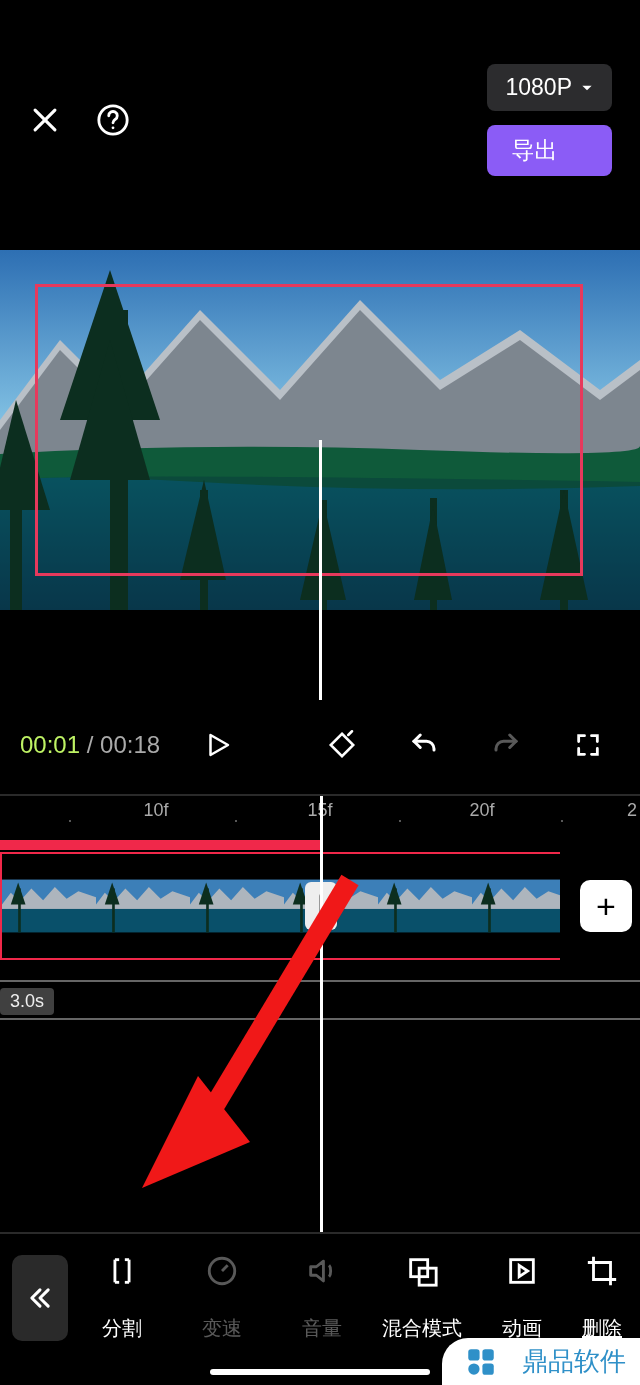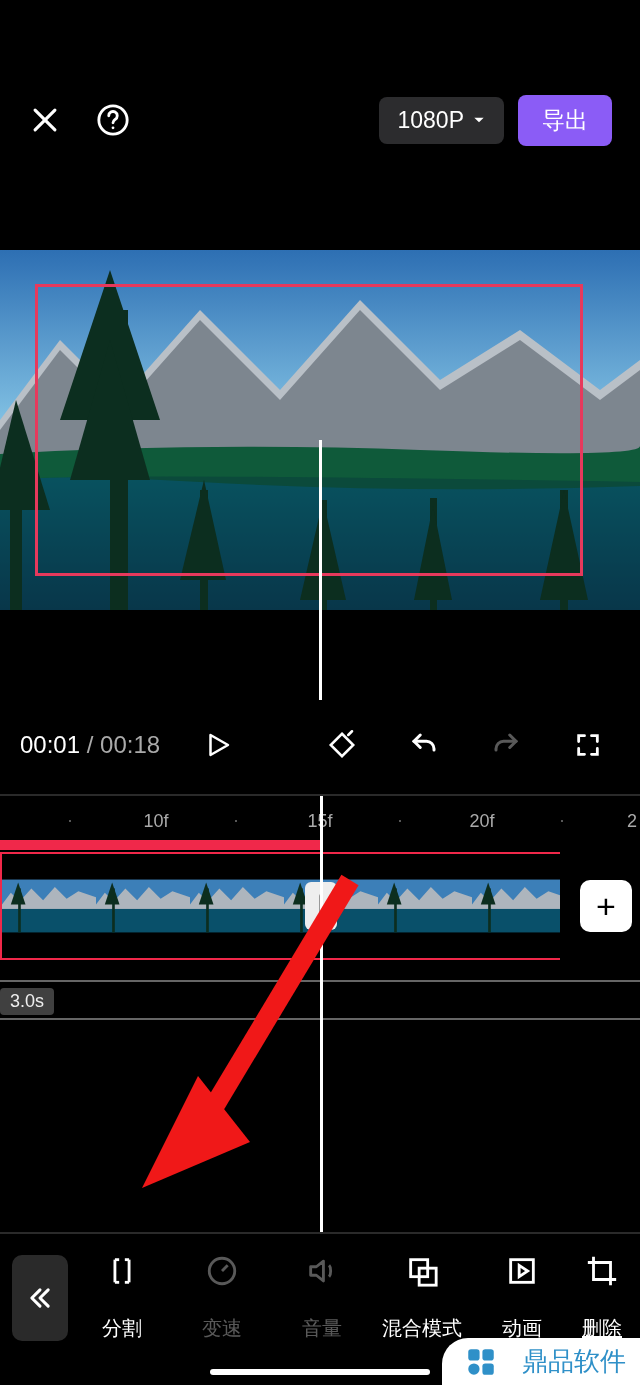--- a/index.html
+++ b/index.html
@@ -30,21 +30,21 @@
     font-size: 23px; color: #fff;
     cursor: pointer;
   }
   .export-btn {
     background: #8b5cf6;
     border-radius: 8px;
     padding: 10px 24px;
     font-size: 23px; color: #fff;
     cursor: pointer;
   }
-  .topbar-right { display: flex; align-items: center; gap: 14px; }
+  .topbar-right { display: flex; gap: 14px; flex-direction: column; }
 
   
   .preview-container {
     position: relative;
     margin-top: 110px;
     width: 640px;
     height: 360px;
   }
   .preview-svg { width: 640px; height: 360px; display: block; }
   .preview-selection {
@@ -57,40 +57,40 @@
 
   
   .controls {
     display: flex;
     align-items: center;
     padding: 0 20px;
     margin-top: 110px;
     height: 50px;
   }
   .time { font-size: 24px; color: #aaa; }
-  .time .cur { color: #ffffff; }
+  .time .cur { color: #bef264; }
   .ctrl-spacer { flex: 1; }
   .ctrl-icon { width: 64px; display:flex; justify-content:center; align-items:center; cursor:pointer; }
   .ctrl-group { display:flex; gap: 18px; align-items:center; }
 
   
   .timeline {
     position: relative;
     margin-top: 24px;
     height: 440px;
     border-top: 2px solid #2a2a2a;
     border-bottom: 2px solid #2a2a2a;
   }
   .ruler {
     position: relative;
     height: 40px;
     font-size: 18px;
     color: #aaa;
   }
-  .ruler .mark { position: absolute; top: 15px; transform: translateX(-50%); }
+  .ruler .mark { position: absolute; top: 4px; transform: translateX(-50%); }
   .ruler .dot { position: absolute; top: 14px; transform: translateX(-50%); color:#666; }
   .clip-track {
     position: relative;
     height: 108px;
     margin-top: 16px;
   }
   .clip-strip {
     position: absolute; left: 0; top: 0; height: 108px; width: 560px;
     display: flex;
     border: 2px solid #f0284a;

